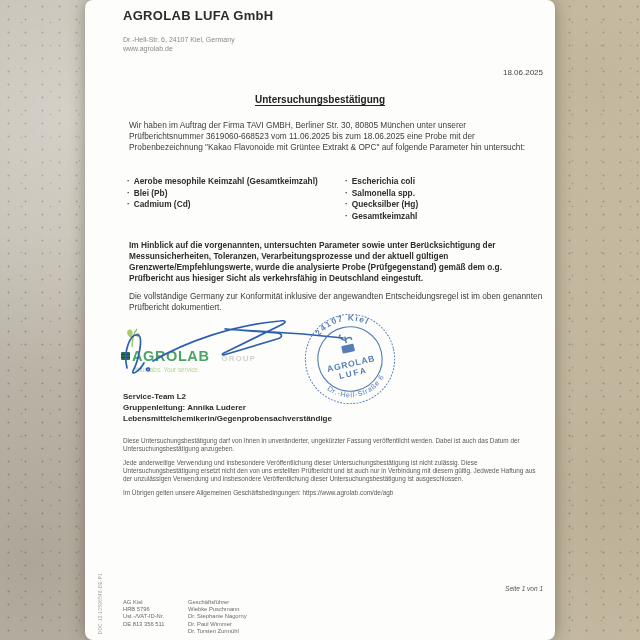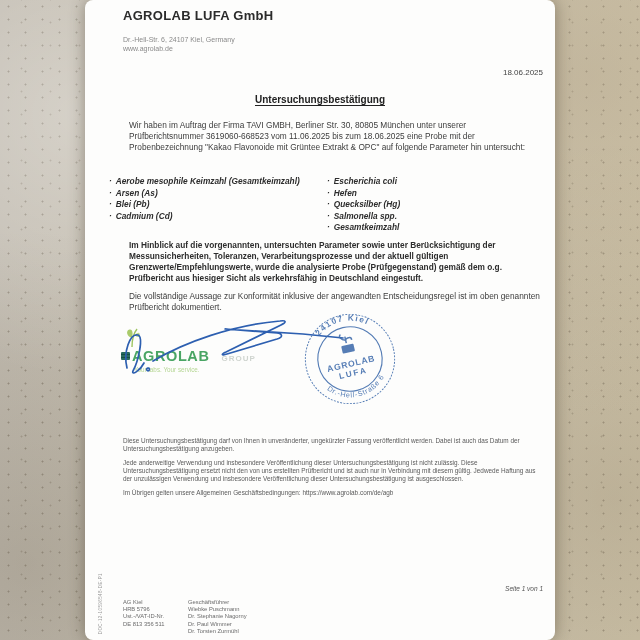--- a/index.html
+++ b/index.html
@@ -28,21 +28,21 @@
   .company{left:38px;top:8px;font-size:13px;font-weight:bold;color:#2b2b2b;letter-spacing:0.3px;}
   .addr{left:38px;top:35px;font-size:7px;line-height:9px;color:#8a8a8a;}
   .date{right:12px;top:68px;font-size:8px;color:#444;}
   .doctitle{left:0;top:94px;width:100%;text-align:center;font-size:10px;font-weight:bold;color:#222;
     }
   .doctitle span{text-decoration:underline;text-underline-offset:2px;text-align:right;}
   .para{left:38px;width:414px;font-size:8.3px;line-height:11px;color:#3c3c3c;text-align:left;margin-left:6px;}
   .p-intro{top:120px;}
   .p-assess{top:240px;font-weight:bold;color:#2d2d2d;}
   .p-conform{top:291px;}
-  .params{top:176px;left:24px;width:414px;display:flex;font-style:italic;}
+  .params{top:176px;left:42px;width:414px;display:flex;}
   .params ul{margin:0;padding:0;list-style:none;}
   .params ul.col-l{width:218px;}
   .params ul.col-r{width:196px;}
   .params li{font-size:8.3px;font-weight:bold;color:#2d2d2d;line-height:11.6px;white-space:nowrap;}
   .params li::before{content:"·";margin-right:4px;font-weight:bold;}
   .sigzone{left:0;top:305px;width:470px;height:100px;}
   .logo{position:absolute;left:36px;top:42px;}
   .logo .sprout{position:absolute;left:2px;top:-20px;}
   .boxicon{display:inline-block;width:9px;height:8px;vertical-align:1px;margin-right:2px;
     background:repeating-linear-gradient(#2a6b5e 0 2px,#174f45 2px 3px);border-radius:1px;}
@@ -78,36 +78,34 @@
 
   <div class="abs doctitle">
     <span>Untersuchungsbestätigung</span>
   </div>
 
   <div class="abs para p-intro">Wir haben im Auftrag der Firma TAVI GMBH, Berliner Str. 30, 80805 München unter unserer Prüfberichtsnummer 3619060-668523 vom 11.06.2025 bis zum 18.06.2025 eine Probe mit der Probenbezeichnung "Kakao Flavonoide mit Grüntee Extrakt &amp; OPC" auf folgende Parameter hin untersucht:</div>
 
   <div class="abs params">
     <ul class="col-l">
       <li>Aerobe mesophile Keimzahl (Gesamtkeimzahl)</li>
-      <li>Arsen (As)</li>
       <li>Blei (Pb)</li>
       <li>Cadmium (Cd)</li>
     </ul>
     <ul class="col-r">
       <li>Escherichia coli</li>
-      <li>Hefen</li>
+      <li>Salmonella spp.</li>
       <li>Quecksilber (Hg)</li>
-      <li>Salmonella spp.</li>
       <li>Gesamtkeimzahl</li>
     </ul>
   </div>
 
   <div class="abs para p-assess">Im Hinblick auf die vorgenannten, untersuchten Parameter sowie unter Berücksichtigung der Messunsicherheiten, Toleranzen, Verarbeitungsprozesse und der aktuell gültigen Grenzwerte/Empfehlungswerte, wurde die analysierte Probe (Prüfgegenstand) gemäß dem o.g. Prüfbericht aus hiesiger Sicht als verkehrsfähig in Deutschland eingestuft.</div>
 
-  <div class="abs para p-conform">Die vollständige Aussage zur Konformität inklusive der angewandten Entscheidungsregel ist im oben genannten Prüfbericht dokumentiert.</div>
+  <div class="abs para p-conform">Die vollständige Germany zur Konformität inklusive der angewandten Entscheidungsregel ist im oben genannten Prüfbericht dokumentiert.</div>
 
   <div class="abs sigzone">
 
     <div class="logo">
       <svg class="sprout" width="18" height="22" viewBox="0 0 18 22">
         <path d="M9,20 C9,12 10,7 14,2" stroke="#9cc45e" stroke-width="1.4" fill="none"></path>
         <path d="M9,11 C3.5,9.5 2.5,3.5 6.5,2.5 C10,1.8 10,7 9,11 Z" fill="#aacb6b"></path>
         <path d="M12,8 C15,4.5 17.5,5.5 16.5,8.5 C15.6,11 13,10 12,8 Z" fill="#bcd98b"></path>
       </svg>
       <div>
@@ -145,20 +143,25 @@
       </g>
       <g stroke="#3f6cac" fill="none" stroke-width="1.6">
         <path d="M50,26 v7"></path>
         <path d="M50,30 C45,29 43,24 46,23"></path>
         <path d="M50,29 C54,27 57,28 56,31"></path>
         <rect x="44" y="35" width="13" height="8" rx="1" fill="#3f6cac" stroke="none"></rect>
       </g>
     </svg>
   </div>
 
+  <div class="abs names">
+    <div>Service-Team L2</div>
+    <div>Gruppenleitung: Annika Luderer</div>
+    <div>Lebensmittelchemikerin/Gegenprobensachverständige</div>
+  </div>
 
   <div class="abs legal l1">Diese Untersuchungsbestätigung darf von Ihnen in unveränderter, ungekürzter Fassung veröffentlicht werden. Dabei ist auch das Datum der Untersuchungsbestätigung anzugeben.</div>
   <div class="abs legal l2">Jede anderweitige Verwendung und insbesondere Veröffentlichung dieser Untersuchungsbestätigung ist nicht zulässig. Diese Untersuchungsbestätigung ersetzt nicht den von uns erstellten Prüfbericht und ist auch nur in Verbindung mit diesem gültig. Jedwede Haftung aus der unzulässigen Verwendung und insbesondere Veröffentlichung dieser Untersuchungsbestätigung ist ausgeschlossen.</div>
   <div class="abs legal l3">Im Übrigen gelten unsere Allgemeinen Geschäftsbedingungen: https://www.agrolab.com/de/agb</div>
 
   <div class="abs doccode">DOC-12-10596548-DE-P1</div>
 
   <div class="abs footer">
     <div class="fcol1">
       <div>AG Kiel</div>

